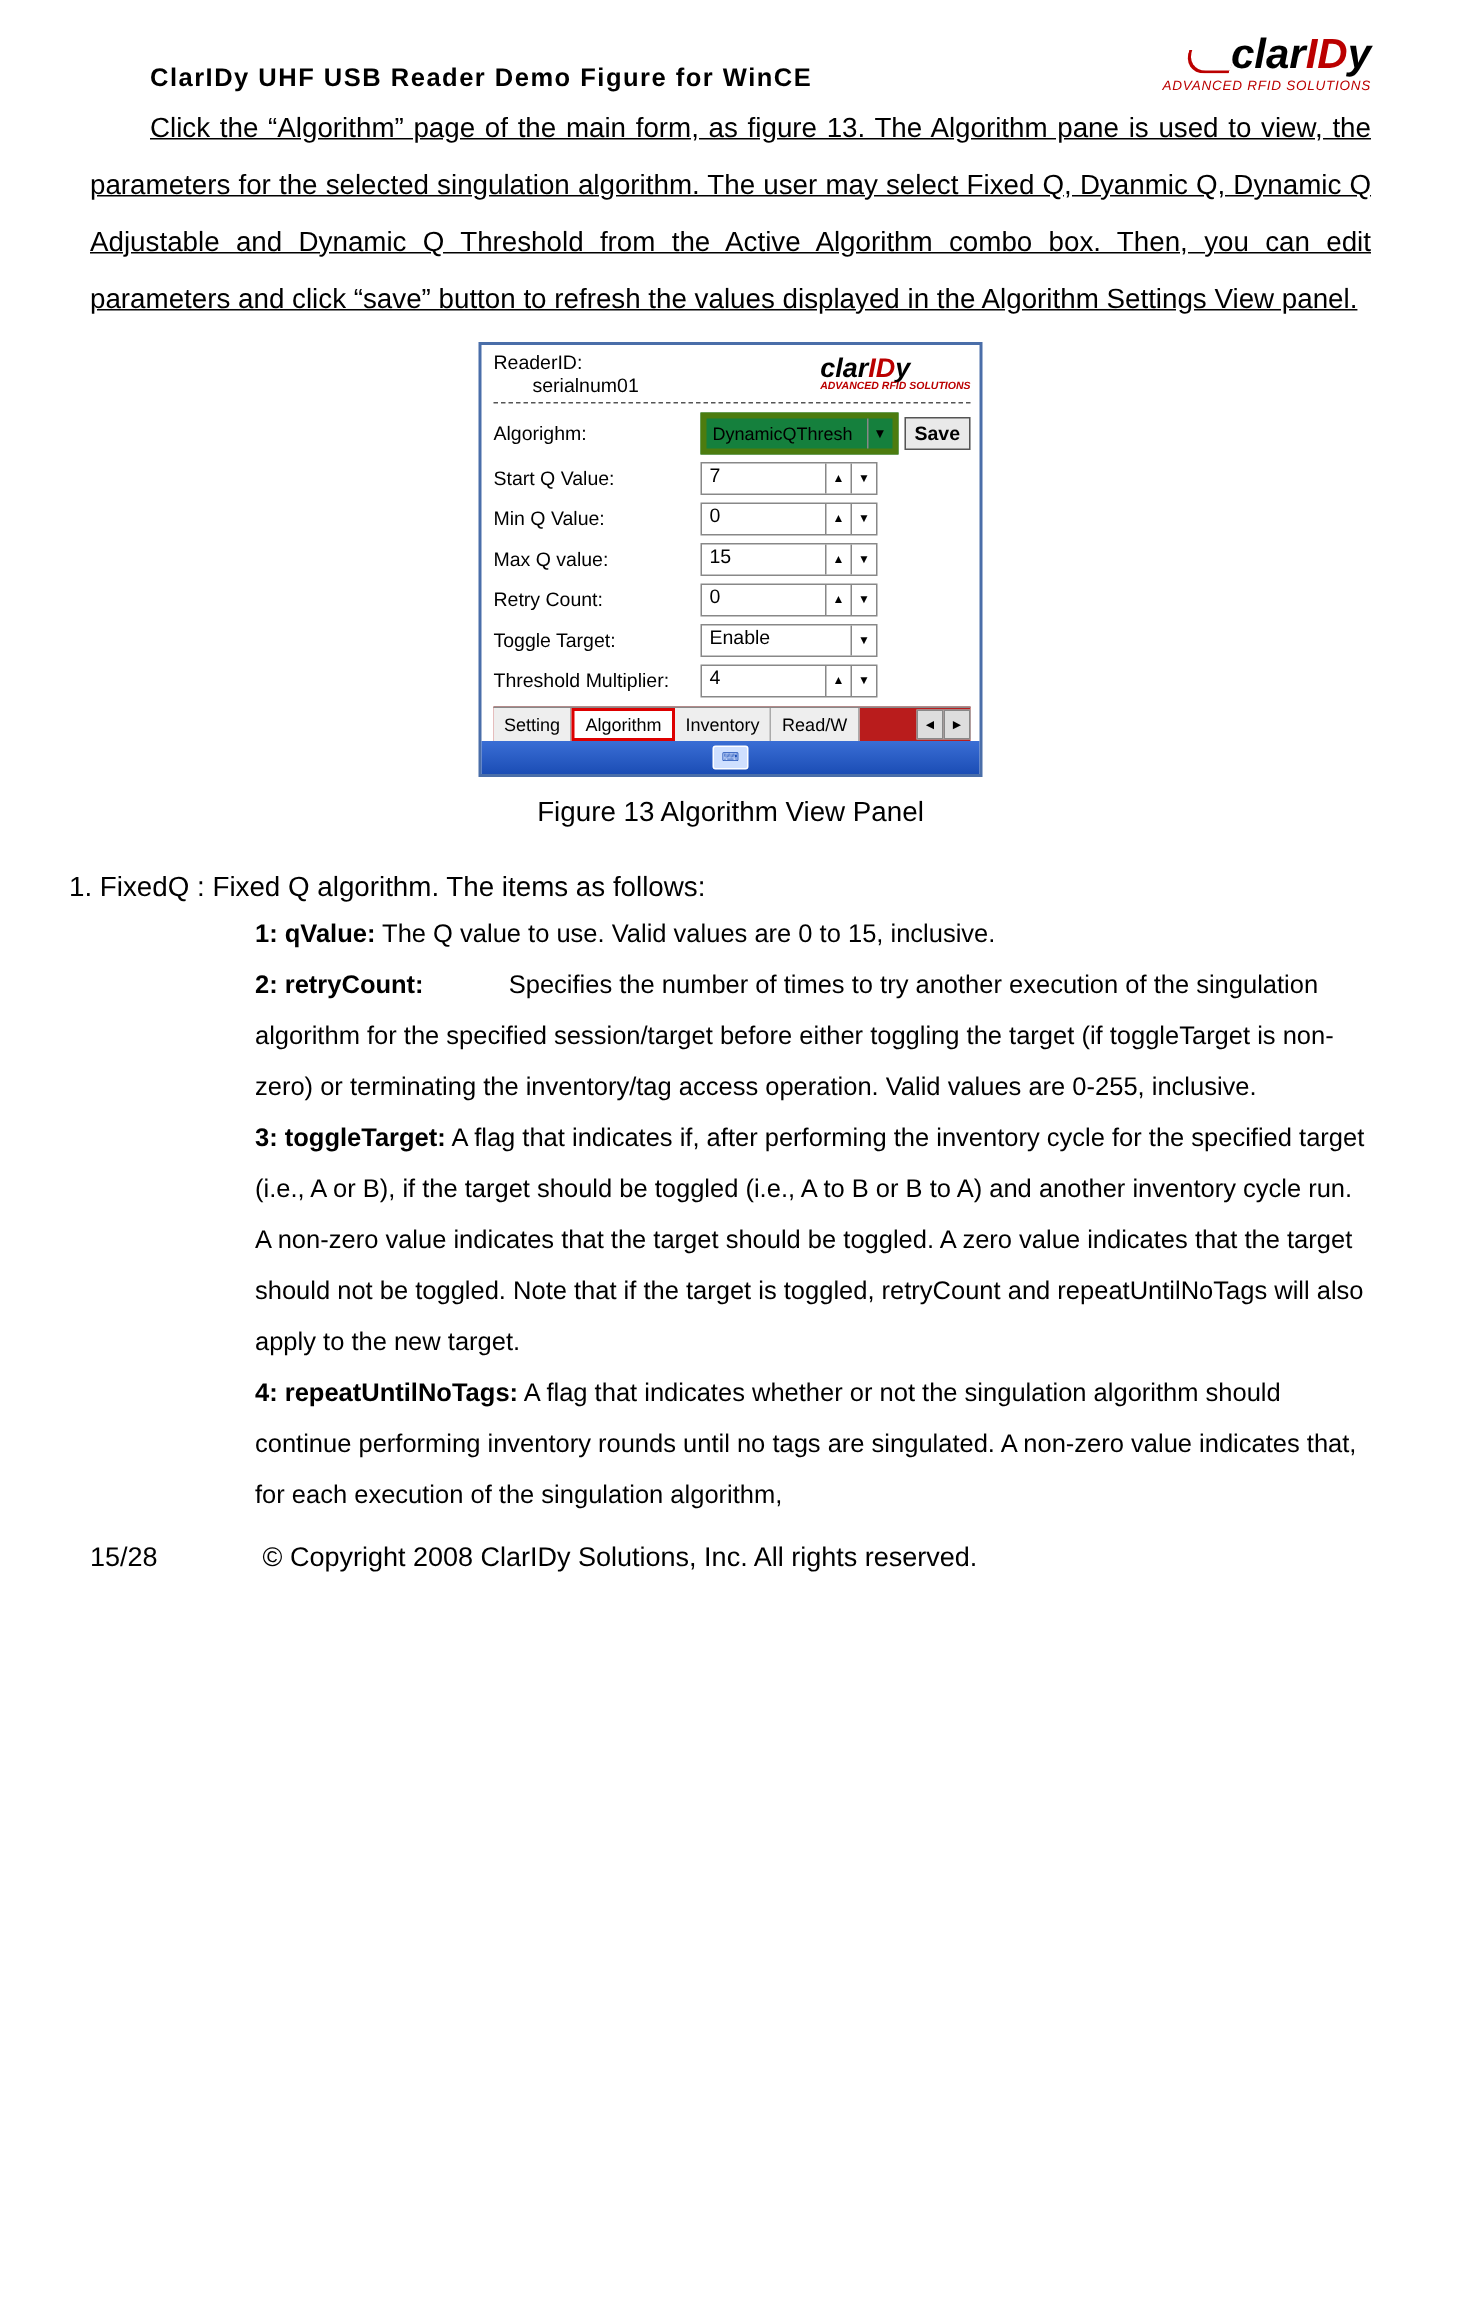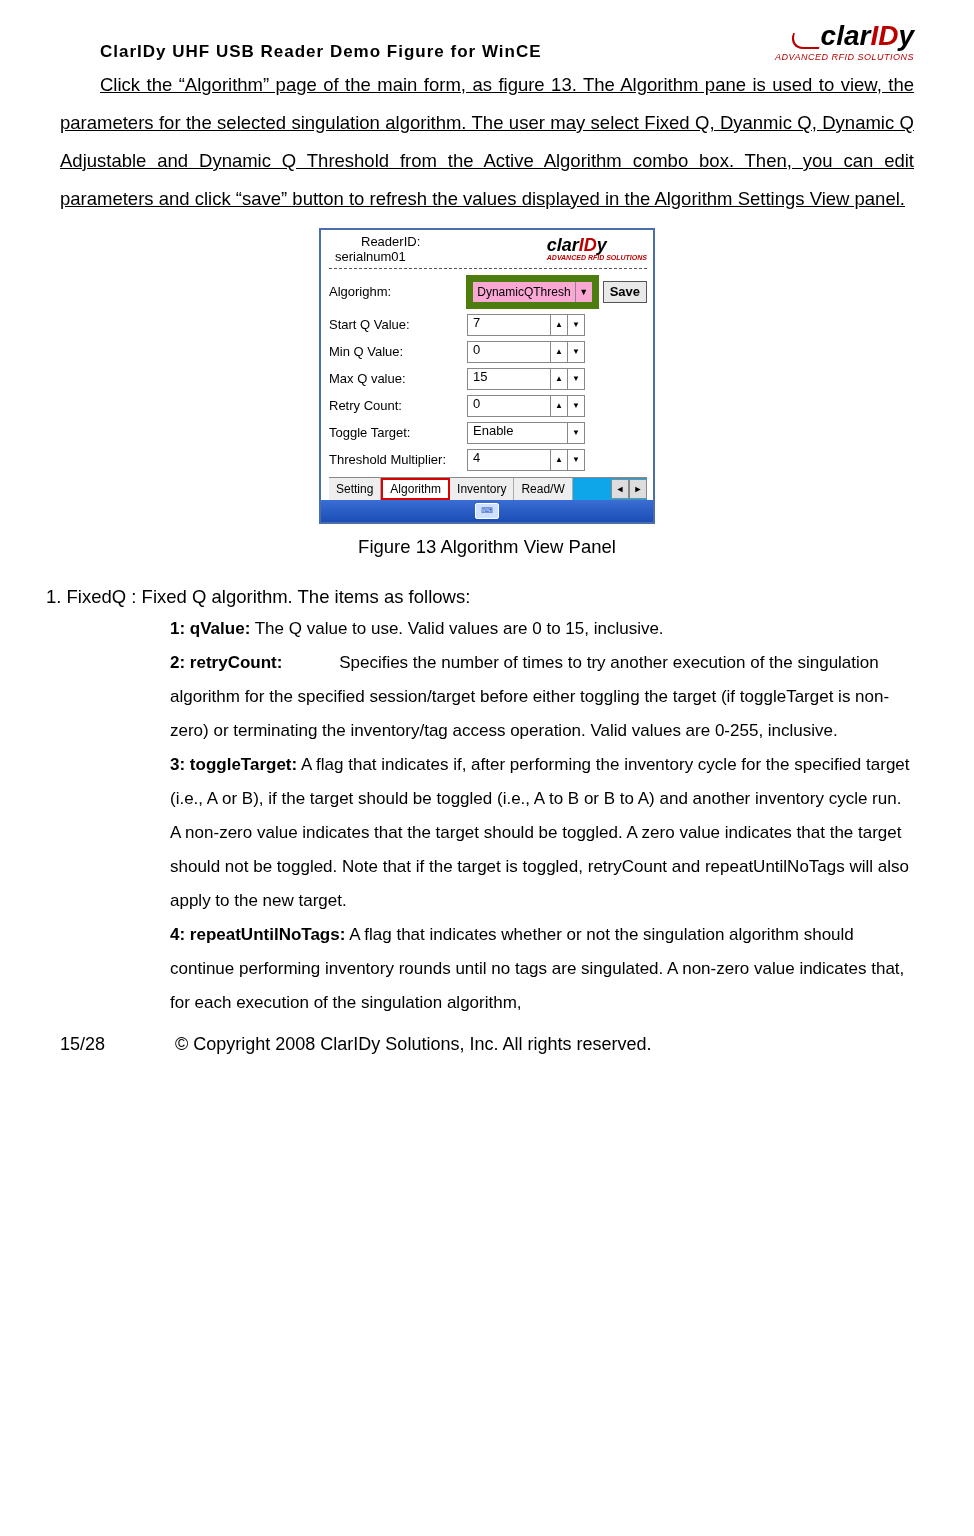--- a/index.html
+++ b/index.html
@@ -123,38 +123,38 @@
   .titlebar .tname { flex: 1; padding-left: 2px; font-size: 13px;}
   .titlebar .ticons { display:flex; align-items:center; gap:4px; font-size:12px;}
   .titlebar .close {
     width: 18px; height: 18px;
     background: #5c8be6;
     border: 1px solid #fff;
     text-align:center; line-height:16px; font-weight:bold;
     margin-left:4px;
   }
   .win-body { padding: 4px 6px 0 8px; }
-  .rid-line { font-size: 13px; margin-left: 32px; }
-  .rid-val { margin-left: 6px; }
+  .rid-line { font-size: 13px; }
+  .rid-val { margin-left: 26px; }
   .mini-logo { float:right; font-size:18px; font-style:italic; font-weight:bold; margin-top:-14px;}
   .mini-logo .clar{color:#000;} .mini-logo .id{color:#b00;} .mini-logo .y{color:#000;}
   .mini-logo-sub{ font-size:7px; color:#b00; display:block; text-align:right; margin-top:-2px; font-style:italic;}
   .dashline {
     clear:both;
     border-top: 1px dashed #555;
     margin: 4px 0 6px 0;
   }
   .row { display:flex; align-items:center; margin: 5px 0; }
   .row .rlbl { width: 138px; font-size: 13px;}
   .combo {
     flex:1;
     display:flex; align-items:center;
-    border: 7px solid #4d7c0f;
+    border: 4px solid #4d7c0f;
     height: 20px;
-    background:#f9a8d4;
+    background:#15803d;
     font-size:12px;
   }
   .combo .cv { flex:1; padding: 0 4px; overflow:hidden; white-space:nowrap; }
   .combo .ar {
     width: 16px; height: 100%;
     border-left:1px solid #888;
     display:flex; align-items:center; justify-content:center;
     font-size:9px;
   }
   .btn {
@@ -174,21 +174,21 @@
   }
   .spin .sv { flex:1; padding:0 5px; font-size:13px; }
   .spin .sar {
     width:16px; border-left:1px solid #888;
     display:flex; align-items:center; justify-content:center;
     font-size:8px;
   }
   .tabs {
     display:flex; align-items:center;
     border-top:1px solid #888;
-    background:#0ea5e9;
+    background:#b91c1c;
     height: 22px;
     margin-top: 6px;
     font-size:12px;
     text-align:right;
   }
   .tabs .tab {
     padding: 2px 7px;
     border-right:1px solid #aaa;
     background:#eee;
     height:100%; box-sizing:border-box;

